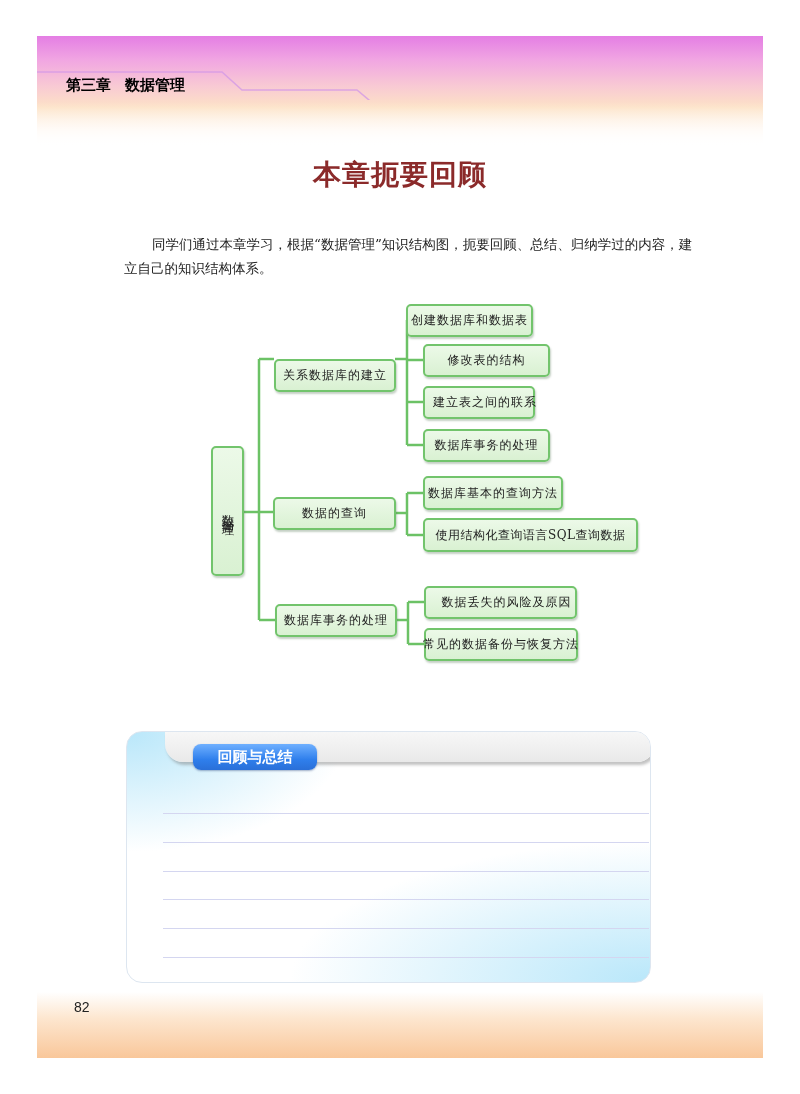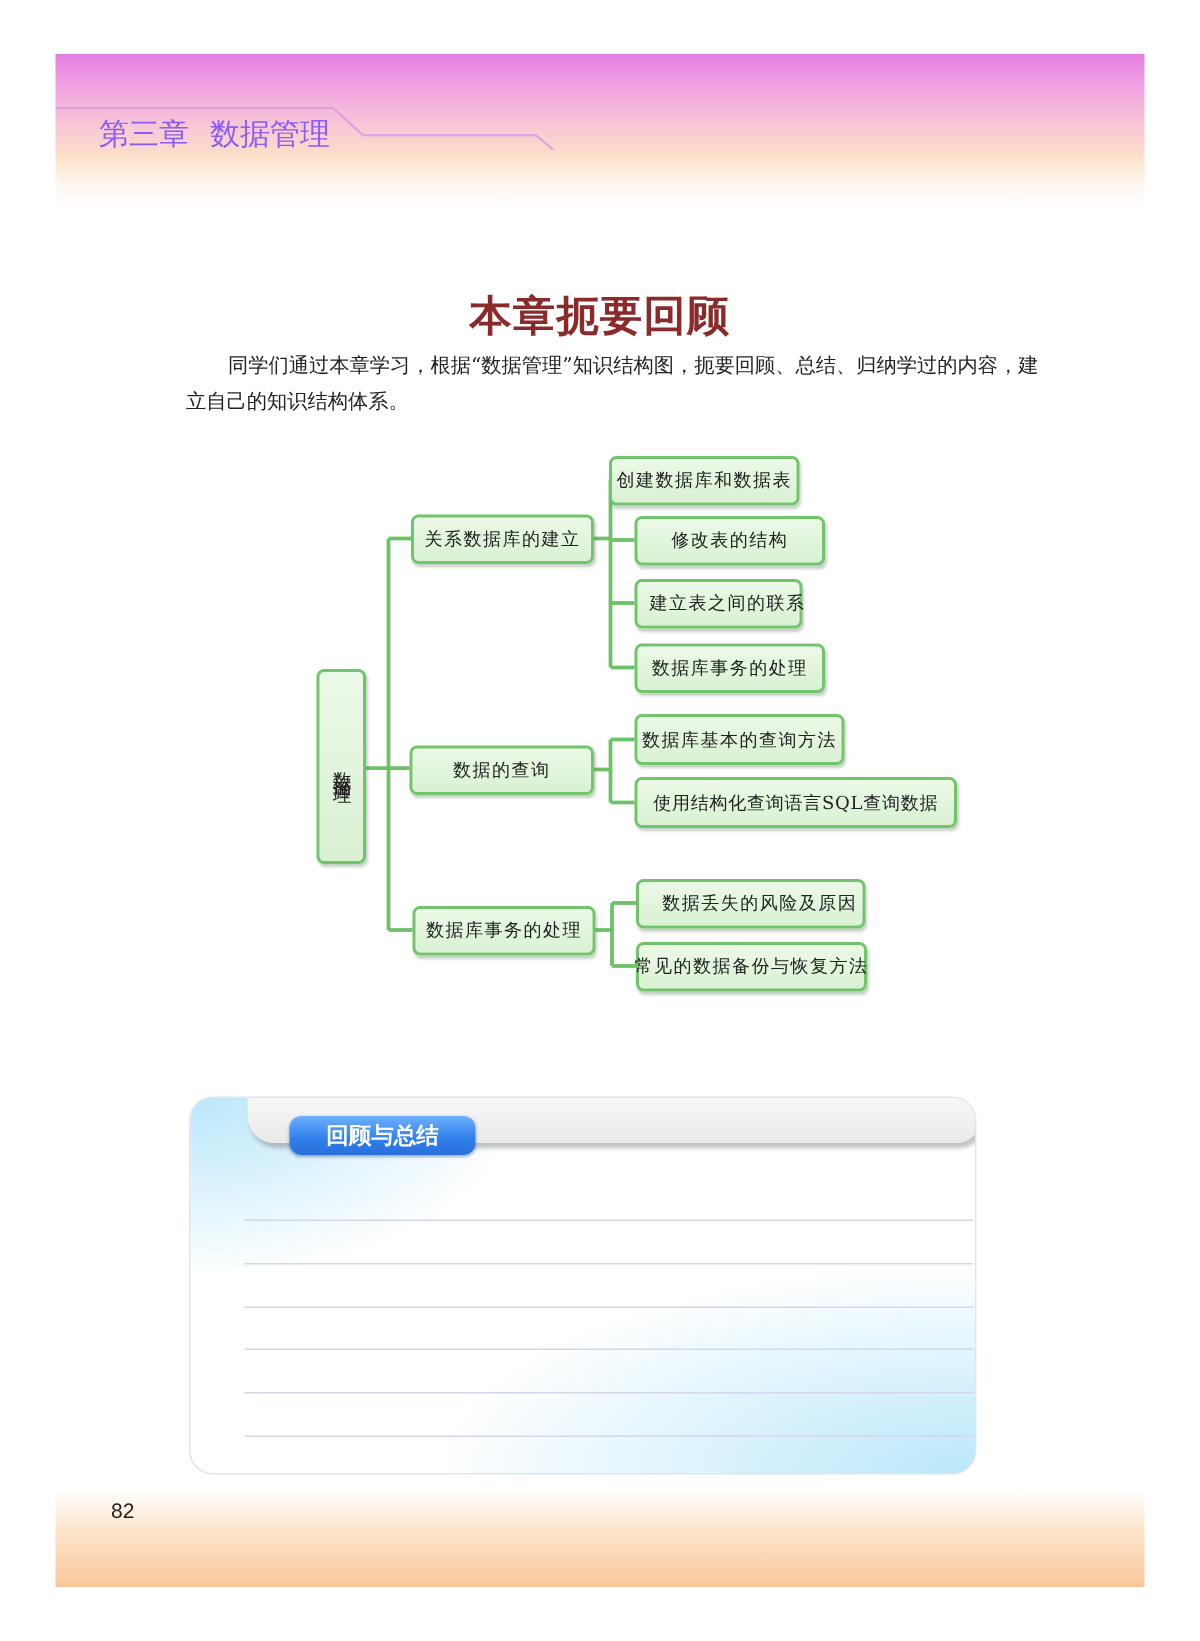--- a/index.html
+++ b/index.html
@@ -11,28 +11,28 @@
     background:
       linear-gradient(180deg, rgba(255,255,255,0) 60%, #ffffff 100%),
       linear-gradient(180deg, #e47ee4 0%, #f1a6e2 22%, #f8c9d4 45%, #fde2c6 65%, #fff4ea 85%, #ffffff 100%);
   }
   .header-band .deco-line {
     position: absolute; left: 0; top: 24px; width: 726px; height: 40px;
   }
   .chapter-title {
     position: absolute; left: 66px; top: 76px;
     font-family: "DejaVu Sans", "Liberation Sans", sans-serif;
-    font-size: 20px; font-weight: normal; color: #8b5cf6; letter-spacing: 0px;
+    font-size: 15px; font-weight: bold; color: #000000; letter-spacing: 0px;
   }
   .chapter-title span + span { margin-left: 14px; }
 
   .page-heading {
     position: absolute; left: 0; top: 156px; width: 800px; text-align: center;
     font-family: "DejaVu Sans", "Liberation Sans", sans-serif;
-    font-size: 28px; font-weight: bold; color: #8b2a2a; letter-spacing: 1px; margin-top: 36px;
+    font-size: 28px; font-weight: bold; color: #8b2a2a; letter-spacing: 1px;
   }
 
   .intro {
     position: absolute; left: 124px; top: 232px; width: 570px;
     font-size: 13.5px; line-height: 24px; color: #222;
     text-indent: 28px;
   }
 
   .diagram { position: absolute; left: 0; top: 0; width: 800px; height: 700px; }
   .diagram svg { position: absolute; left: 0; top: 0; }
@@ -123,21 +123,21 @@
 
       <line x1="396" y1="620" x2="408" y2="620"></line>
       <line x1="408" y1="602" x2="408" y2="644"></line>
       <line x1="408" y1="602" x2="424" y2="602"></line>
       <line x1="408" y1="644" x2="424" y2="644"></line>
     </g>
   </svg>
 
   <div class="node root" style="left:211px; top:446px; width:33px; height:130px;">数据管理</div>
 
-  <div class="node" style="left:274px; top:343px; width:122px; height:33px;">关系数据库的建立</div>
+  <div class="node" style="left:274px; top:359px; width:122px; height:33px;">关系数据库的建立</div>
   <div class="node" style="left:406px; top:304px; width:127px; height:33px;">创建数据库和数据表</div>
   <div class="node" style="left:423px; top:344px; width:127px; height:33px;">修改表的结构</div>
   <div class="node" style="left:423px; top:386px; width:112px; height:33px;padding-left:12px;">建立表之间的联系</div>
   <div class="node" style="left:423px; top:429px; width:127px; height:33px;">数据库事务的处理</div>
 
   <div class="node" style="left:273px; top:497px; width:123px; height:33px;">数据的查询</div>
   <div class="node" style="left:423px; top:476px; width:140px; height:34px;">数据库基本的查询方法</div>
   <div class="node" style="left:423px; top:518px; width:215px; height:34px; letter-spacing:0.5px;">使用结构化查询语言SQL查询数据</div>
 
   <div class="node" style="left:275px; top:604px; width:122px; height:33px;">数据库事务的处理</div>

